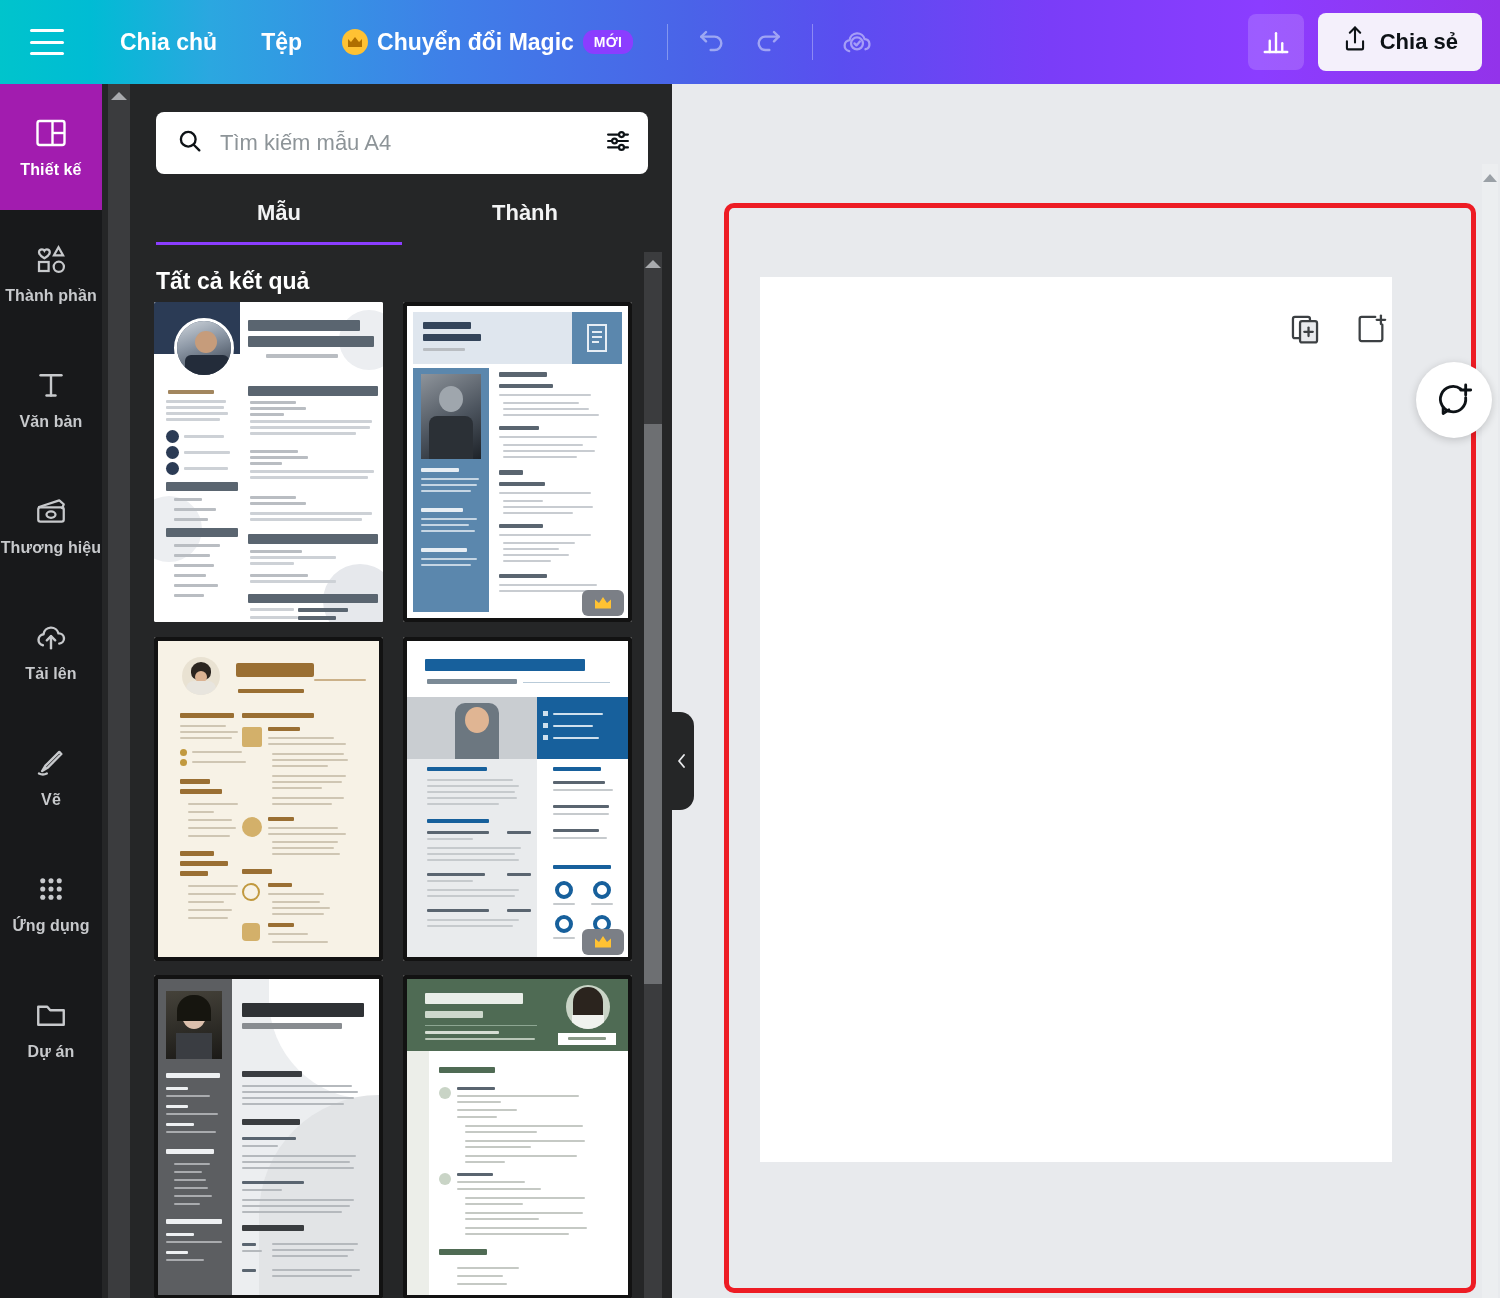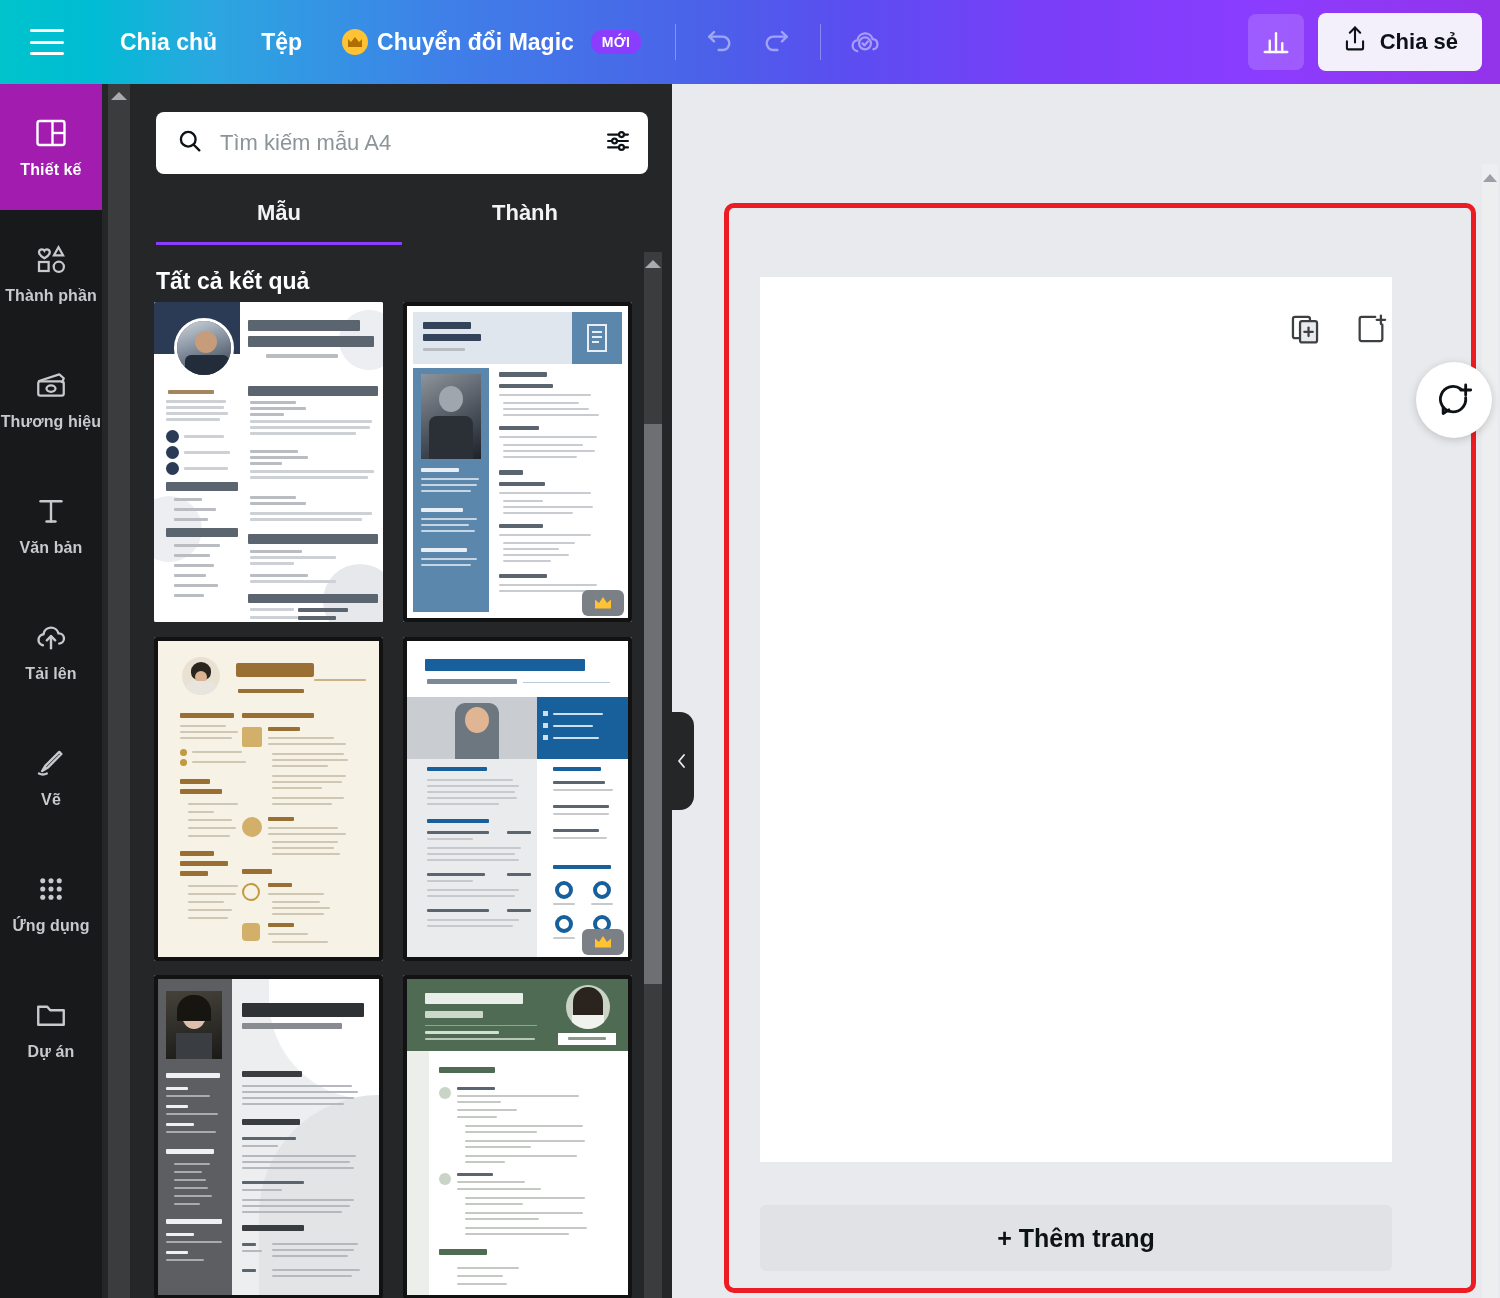--- a/index.html
+++ b/index.html
@@ -34,21 +34,21 @@
     padding: 0 18px; cursor: pointer; white-space: nowrap;
   }
   .crown-badge {
     width: 26px; height: 26px; border-radius: 50%;
     background: #ffc233; display: flex; align-items: center;
     justify-content: center; flex: none;
   }
   .crown-badge svg { display:block; }
   .pill-new {
     background: #8b3dff; color: #fff; font-size: 14px; font-weight: 700;
-    border-radius: 11px; padding: 4px 11px; margin-left: 8px;
+    border-radius: 11px; padding: 4px 11px; margin-left: 0;
     letter-spacing: .3px; text-transform: uppercase;
   }
   .tb-divider {
     width: 1px; height: 36px; background: rgba(255,255,255,.32); margin: 0 16px;
     flex: none;
   }
   .icon-btn {
     width: 56px; height: 56px; border-radius: 8px; display: flex;
     align-items: center; justify-content: center; cursor: pointer; flex: none;
   }
@@ -290,35 +290,35 @@
       <svg class="rail-icon" viewBox="0 0 24 24" fill="none" stroke="currentColor" stroke-width="1.5">
         <path d="M4 7.5c0-1.1.9-2 2-2 .8 0 1.3.5 1.6 1 .3-.5.8-1 1.6-1 1.1 0 2 .9 2 2 0 1.9-3.6 4-3.6 4S4 9.4 4 7.5z"></path>
         <path d="M17 4.2l3 5.3h-6z"></path>
           <rect x="4" y="14" width="6.4" height="6"></rect>
           <circle cx="17.2" cy="17.2" r="3.4"></circle>
       </svg>
       <span class="rail-label">Thành phần</span>
     </div>
 
     <div class="rail-item">
+      <svg class="rail-icon" viewBox="0 0 24 24" fill="none" stroke="currentColor" stroke-width="1.6" stroke-linecap="round">
+        <line x1="5" y1="5.5" x2="19" y2="5.5"></line>
+          <line x1="12" y1="5.5" x2="12" y2="19"></line>
+        <line x1="9" y1="19" x2="15" y2="19"></line>
+      </svg>
+      <span class="rail-label">Văn bản</span>
+    </div>
+
+    <div class="rail-item">
       <svg class="rail-icon" viewBox="0 0 24 24" fill="none" stroke="currentColor" stroke-width="1.5" stroke-linejoin="round">
         <path d="M3.5 9.5l14-4.6 3 2.6-1.2 3.2"></path>
         <rect x="3.5" y="9.5" width="17" height="9.5" rx="1.4"></rect>
         <ellipse cx="12" cy="14.4" rx="3" ry="2.1"></ellipse>
       </svg>
       <span class="rail-label">Thương hiệu</span>
-    </div>
-
-    <div class="rail-item">
-      <svg class="rail-icon" viewBox="0 0 24 24" fill="none" stroke="currentColor" stroke-width="1.6" stroke-linecap="round">
-        <line x1="5" y1="5.5" x2="19" y2="5.5"></line>
-          <line x1="12" y1="5.5" x2="12" y2="19"></line>
-        <line x1="9" y1="19" x2="15" y2="19"></line>
-      </svg>
-      <span class="rail-label">Văn bản</span>
     </div>
 
     <div class="rail-item">
       <svg class="rail-icon" viewBox="0 0 24 24" fill="none" stroke="currentColor" stroke-width="1.6" stroke-linecap="round" stroke-linejoin="round">
         <path d="M6.6 17.5A3.7 3.7 0 0 1 7 10.2 5.1 5.1 0 0 1 17 9.6a3.4 3.4 0 0 1 .5 6.8"></path>
         <line x1="12" y1="19.5" x2="12" y2="11.5"></line>
           <polyline points="9.2 14.2 12 11.4 14.8 14.2"></polyline>
       </svg>
       <span class="rail-label">Tải lên</span>
     </div>
@@ -823,18 +823,17 @@
       <svg width="40" height="40" viewBox="0 0 24 24" fill="none" stroke="#0d1216" stroke-width="1.7" stroke-linecap="round" stroke-linejoin="round">
         <path d="M19 10.6a7.6 7.6 0 1 1-3-5.2"></path>
         <path d="M5.5 16.5v3.6l3.4-2.2"></path>
         <line x1="19" y1="3" x2="19" y2="9"></line>
           <line x1="16" y1="6" x2="22" y2="6"></line>
       </svg>
     </div>
 
     <div class="page-canvas"></div>
 
-    <div class="add-page-btn">+ Thêm trang</div>
 
     <div class="red-frame"></div>
   </div>
 
 </div>
 
 </body></html>

